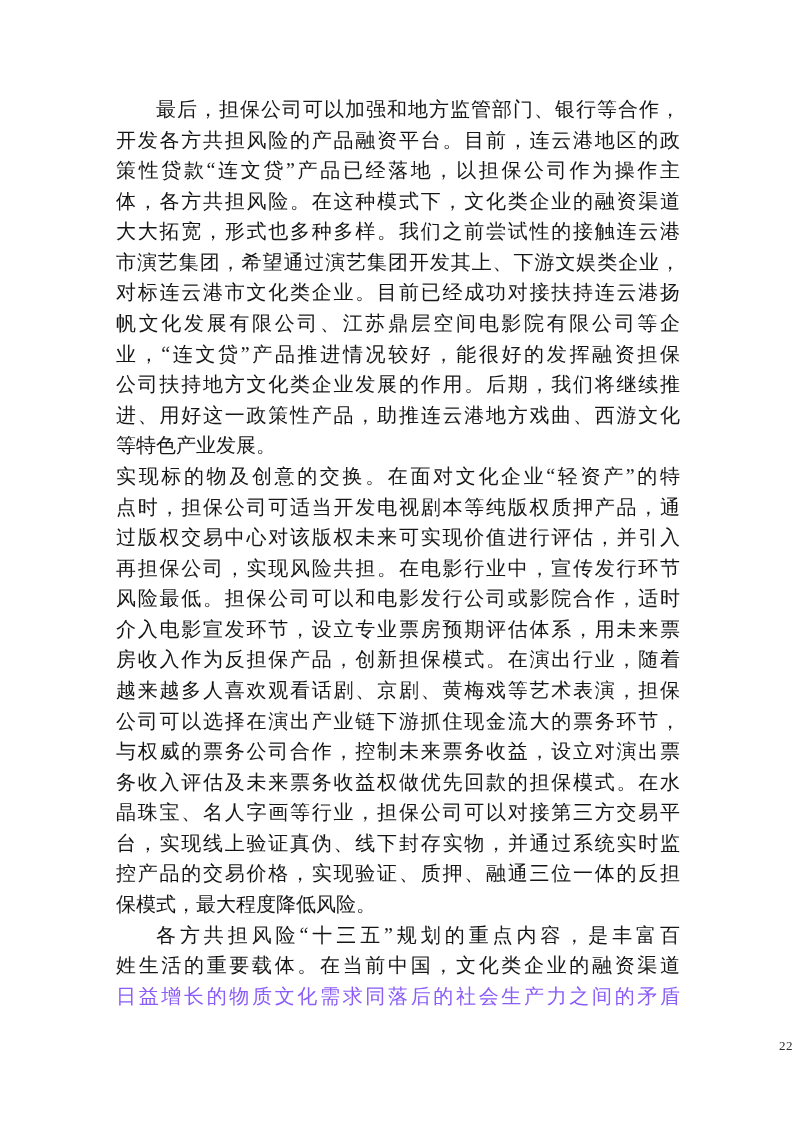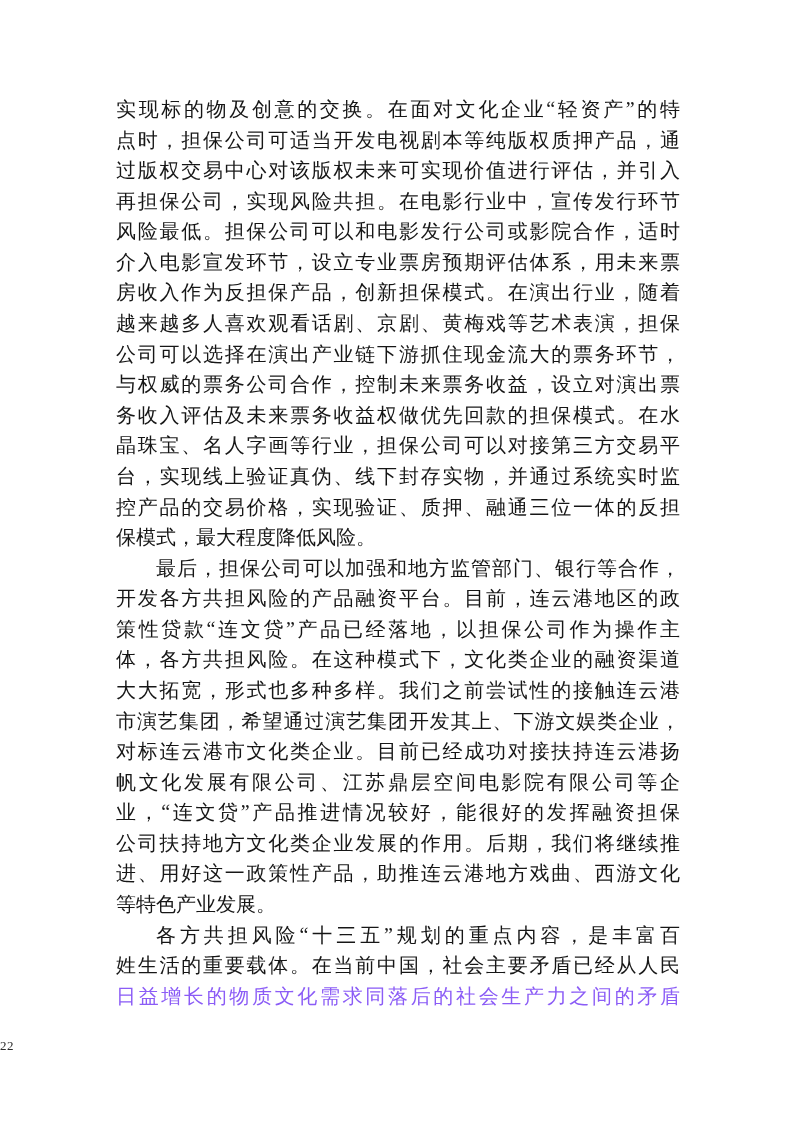--- a/index.html
+++ b/index.html
@@ -41,66 +41,66 @@
   }
   .line.para-end {
     text-align-last: left;
     -moz-text-align-last: left;
   }
   .page-footer {
     position: absolute;
     left: 0;
     top: 1036px;
     width: 100%;
-    text-align: left;
+    text-align: right;
   }
   .page-number {
     font-size: 13px;
     color: #2a2a2a;
     letter-spacing: 0.5px;
   }
 </style>
 </head>
 <body>
 
 <div class="page" style="background: rgb(255, 255, 255);">
   <main class="text-block" id="doc-body">
+      <div class="paragraph">
+        <div class="line indent" style="color: rgb(22, 22, 22);">最后，担保公司可以加强和地方监管部门、银行等合作，</div>
+        <div class="line" style="color: rgb(22, 22, 22);">开发各方共担风险的产品融资平台。目前，连云港地区的政</div>
+        <div class="line" style="color: rgb(22, 22, 22);">策性贷款“连文贷”产品已经落地，以担保公司作为操作主</div>
+        <div class="line" style="color: rgb(22, 22, 22);">体，各方共担风险。在这种模式下，文化类企业的融资渠道</div>
+        <div class="line" style="color: rgb(22, 22, 22);">大大拓宽，形式也多种多样。我们之前尝试性的接触连云港</div>
+        <div class="line" style="color: rgb(22, 22, 22);">市演艺集团，希望通过演艺集团开发其上、下游文娱类企业，</div>
+        <div class="line" style="color: rgb(22, 22, 22);">对标连云港市文化类企业。目前已经成功对接扶持连云港扬</div>
+        <div class="line" style="color: rgb(22, 22, 22);">帆文化发展有限公司、江苏鼎层空间电影院有限公司等企</div>
+        <div class="line" style="color: rgb(22, 22, 22);">业，“连文贷”产品推进情况较好，能很好的发挥融资担保</div>
+        <div class="line" style="color: rgb(22, 22, 22);">公司扶持地方文化类企业发展的作用。后期，我们将继续推</div>
+        <div class="line" style="color: rgb(22, 22, 22);">进、用好这一政策性产品，助推连云港地方戏曲、西游文化</div>
+        <div class="line para-end" style="color: rgb(22, 22, 22);">等特色产业发展。</div>
+      </div>
       <div class="paragraph">
         <div class="line" style="color: rgb(22, 22, 22);">实现标的物及创意的交换。在面对文化企业“轻资产”的特</div>
         <div class="line" style="color: rgb(22, 22, 22);">点时，担保公司可适当开发电视剧本等纯版权质押产品，通</div>
         <div class="line" style="color: rgb(22, 22, 22);">过版权交易中心对该版权未来可实现价值进行评估，并引入</div>
         <div class="line" style="color: rgb(22, 22, 22);">再担保公司，实现风险共担。在电影行业中，宣传发行环节</div>
         <div class="line" style="color: rgb(22, 22, 22);">风险最低。担保公司可以和电影发行公司或影院合作，适时</div>
         <div class="line" style="color: rgb(22, 22, 22);">介入电影宣发环节，设立专业票房预期评估体系，用未来票</div>
         <div class="line" style="color: rgb(22, 22, 22);">房收入作为反担保产品，创新担保模式。在演出行业，随着</div>
         <div class="line" style="color: rgb(22, 22, 22);">越来越多人喜欢观看话剧、京剧、黄梅戏等艺术表演，担保</div>
         <div class="line" style="color: rgb(22, 22, 22);">公司可以选择在演出产业链下游抓住现金流大的票务环节，</div>
         <div class="line" style="color: rgb(22, 22, 22);">与权威的票务公司合作，控制未来票务收益，设立对演出票</div>
         <div class="line" style="color: rgb(22, 22, 22);">务收入评估及未来票务收益权做优先回款的担保模式。在水</div>
         <div class="line" style="color: rgb(22, 22, 22);">晶珠宝、名人字画等行业，担保公司可以对接第三方交易平</div>
         <div class="line" style="color: rgb(22, 22, 22);">台，实现线上验证真伪、线下封存实物，并通过系统实时监</div>
         <div class="line" style="color: rgb(22, 22, 22);">控产品的交易价格，实现验证、质押、融通三位一体的反担</div>
         <div class="line para-end" style="color: rgb(22, 22, 22);">保模式，最大程度降低风险。</div>
       </div>
       <div class="paragraph">
-        <div class="line indent" style="color: rgb(22, 22, 22);">最后，担保公司可以加强和地方监管部门、银行等合作，</div>
-        <div class="line" style="color: rgb(22, 22, 22);">开发各方共担风险的产品融资平台。目前，连云港地区的政</div>
-        <div class="line" style="color: rgb(22, 22, 22);">策性贷款“连文贷”产品已经落地，以担保公司作为操作主</div>
-        <div class="line" style="color: rgb(22, 22, 22);">体，各方共担风险。在这种模式下，文化类企业的融资渠道</div>
-        <div class="line" style="color: rgb(22, 22, 22);">大大拓宽，形式也多种多样。我们之前尝试性的接触连云港</div>
-        <div class="line" style="color: rgb(22, 22, 22);">市演艺集团，希望通过演艺集团开发其上、下游文娱类企业，</div>
-        <div class="line" style="color: rgb(22, 22, 22);">对标连云港市文化类企业。目前已经成功对接扶持连云港扬</div>
-        <div class="line" style="color: rgb(22, 22, 22);">帆文化发展有限公司、江苏鼎层空间电影院有限公司等企</div>
-        <div class="line" style="color: rgb(22, 22, 22);">业，“连文贷”产品推进情况较好，能很好的发挥融资担保</div>
-        <div class="line" style="color: rgb(22, 22, 22);">公司扶持地方文化类企业发展的作用。后期，我们将继续推</div>
-        <div class="line" style="color: rgb(22, 22, 22);">进、用好这一政策性产品，助推连云港地方戏曲、西游文化</div>
-        <div class="line para-end" style="color: rgb(22, 22, 22);">等特色产业发展。</div>
-      </div>
-      <div class="paragraph">
         <div class="line indent" style="color: rgb(22, 22, 22);">各方共担风险“十三五”规划的重点内容，是丰富百</div>
-        <div class="line" style="color: rgb(22, 22, 22);">姓生活的重要载体。在当前中国，社会主要矛盾已经从人民</div>
+        <div class="line" style="color: rgb(22, 22, 22);">姓生活的重要载体。在当前中国，文化类企业的融资渠道</div>
         <div class="line" style="color: #8b5cf6;">日益增长的物质文化需求同落后的社会生产力之间的矛盾</div>
       </div>
     </main>
   <footer class="page-footer">
     <span class="page-number">22</span>
   </footer>
 </div>
 
 </body></html>

